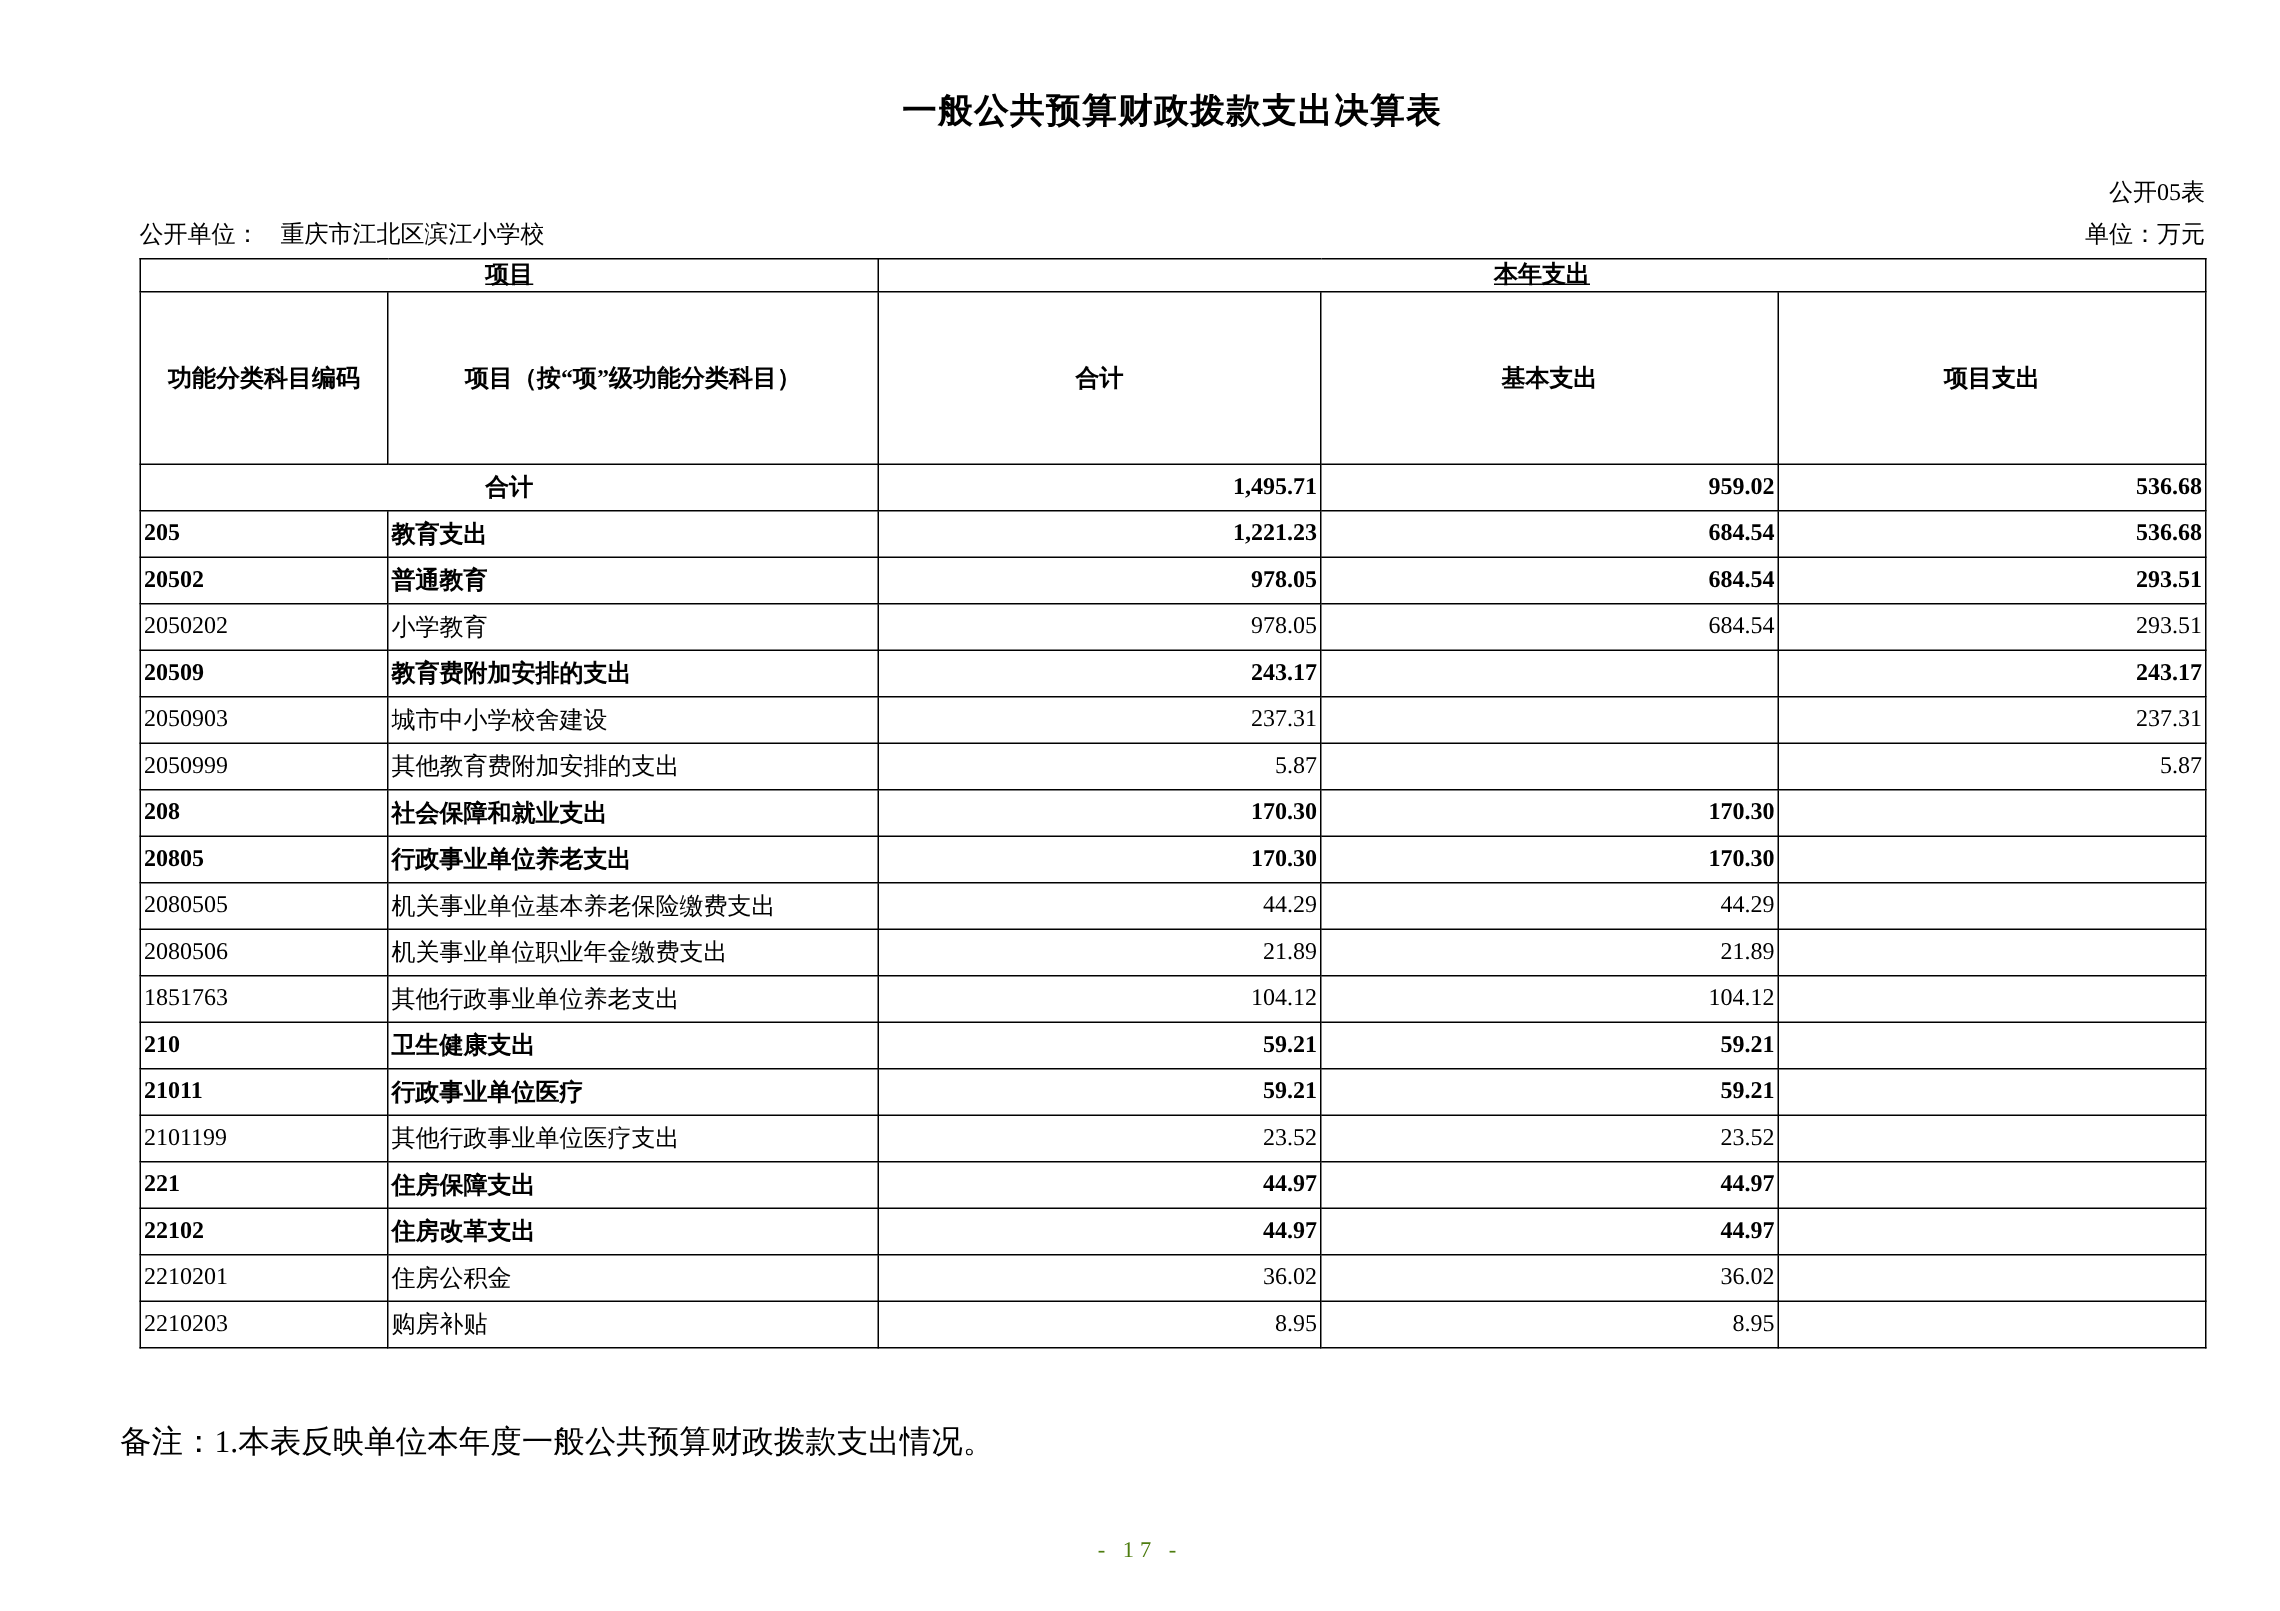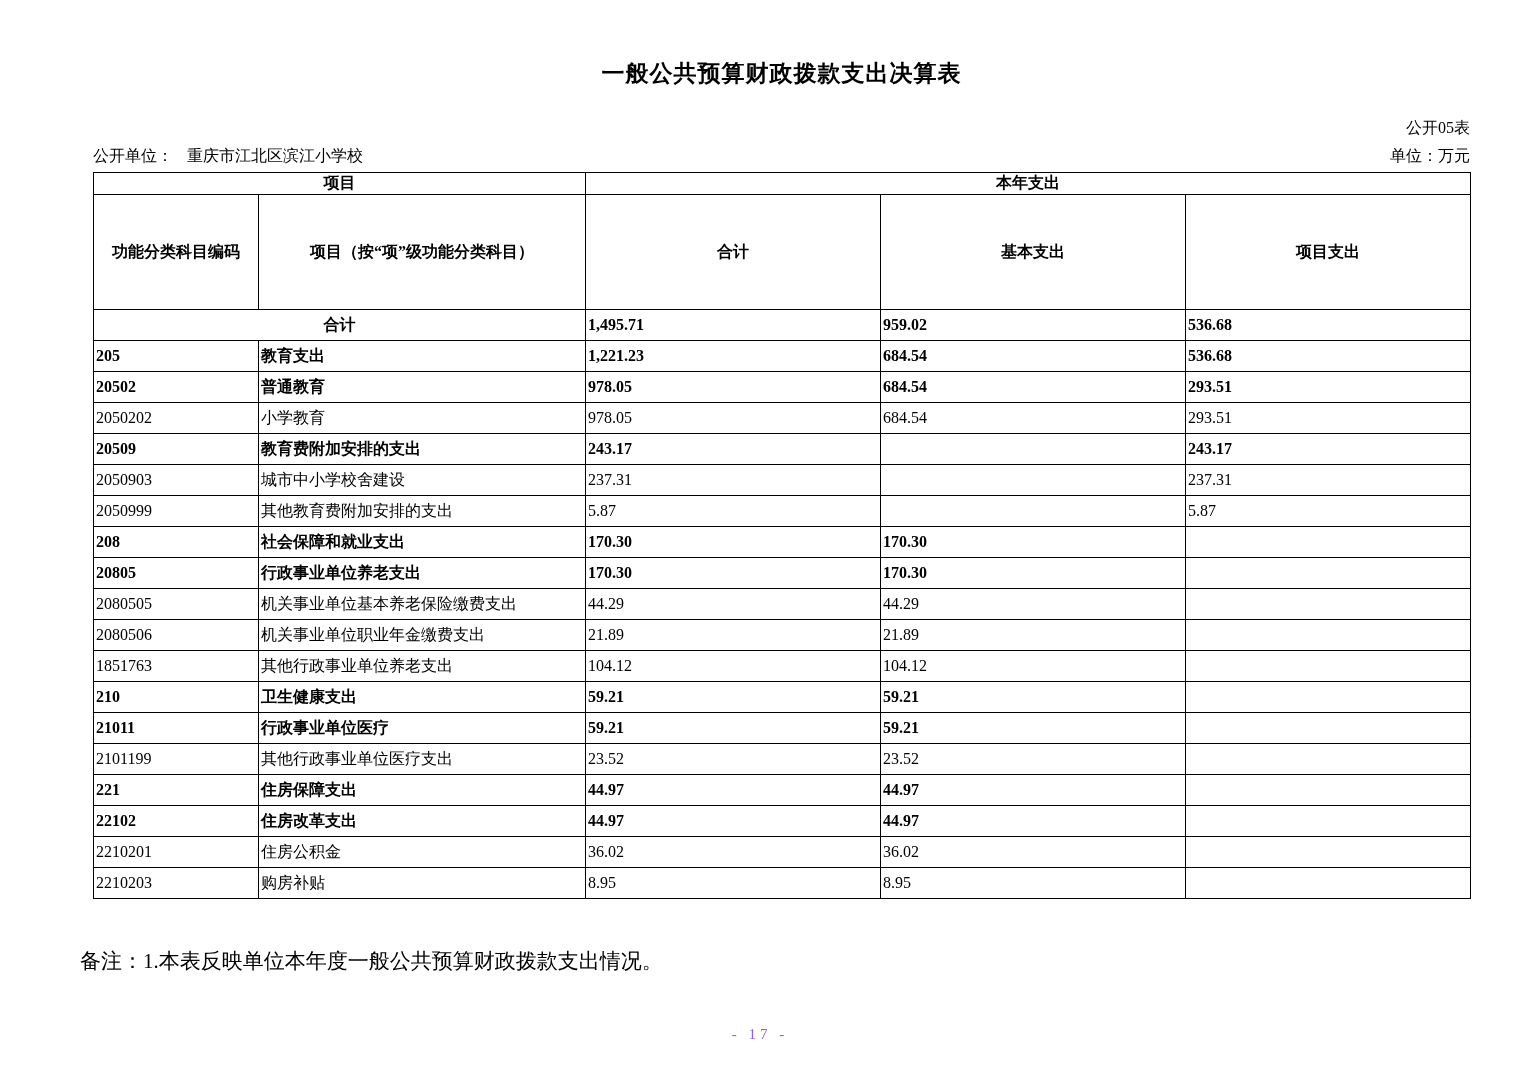--- a/index.html
+++ b/index.html
@@ -45,45 +45,45 @@
     font-size: 16px;
   }
   table.main th, table.main td {
     border: 1px solid #000;
     overflow: hidden;
     white-space: nowrap;
     font-weight: normal;
     padding: 0 2px;
   }
   table.main thead th { text-align: center; font-weight: bold; }
-  tr.hdr-group th { height: 18px; }
+  tr.hdr-group th { height: 18px; text-decoration: underline; }
   tr.hdr-cols th { height: 115px; }
 
   table.main tbody tr { height: 31px; }
   td.cell-code { text-align: left; padding-left: 4px; }
   td.cell-name { text-align: left; padding-left: 6px; }
-  td.num { padding-right: 9px; }
+  td.num { text-align: right; padding-right: 9px; }
   td.center { text-align: center; }
   tr.bold td { font-weight: bold; }
 
   .notes {
     position: absolute;
     left: 80px; top: 946px;
     font-size: 21px;
     line-height: 30px;
   }
   .note-indent { padding-left: 49px; }
 
   .page-number {
     position: absolute;
     left: 0; top: 1026px; width: 1520px;
     text-align: center;
     font-size: 15px;
     letter-spacing: 4px;
-    color: #8b5cf6;
+    color: #4d7c0f;
   }
 </style>
 </head>
 <body>
 
 <div class="page">
 
   <div class="title">一般公共预算财政拨款支出决算表</div>
 
   <div class="table-code">公开05表</div>

